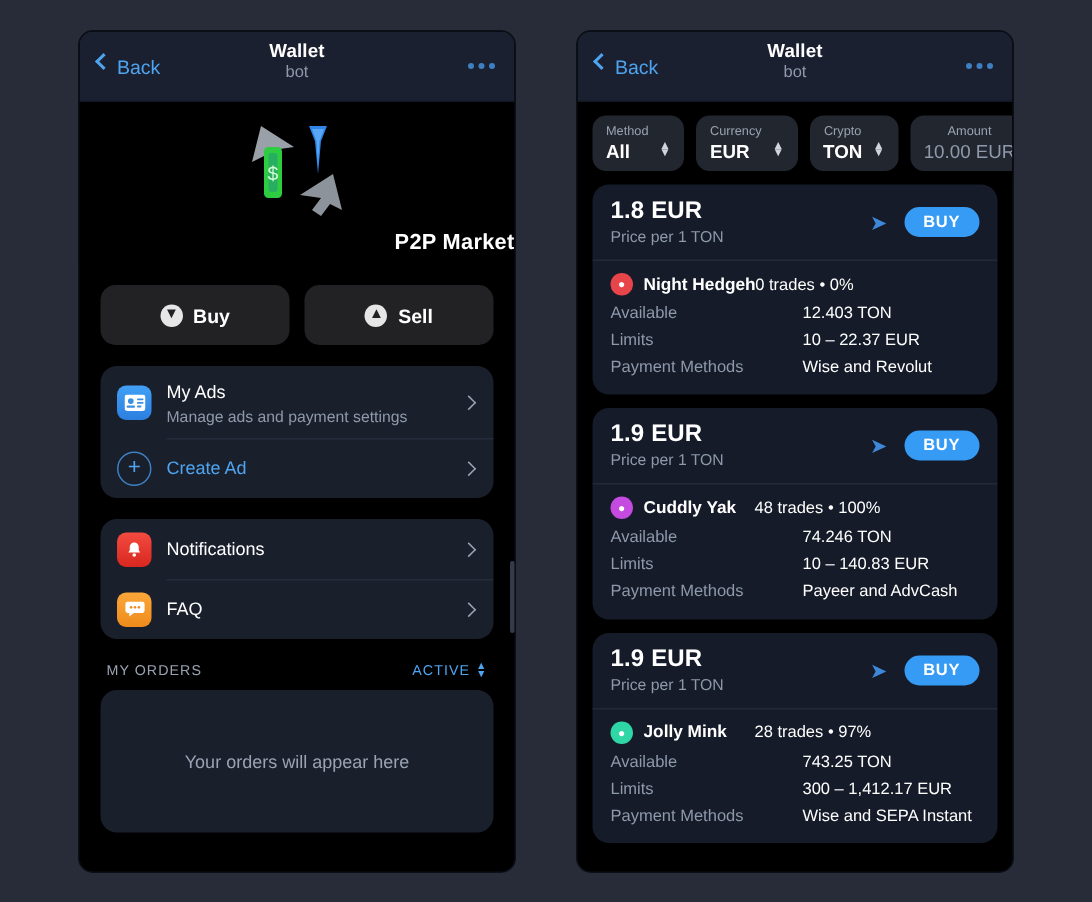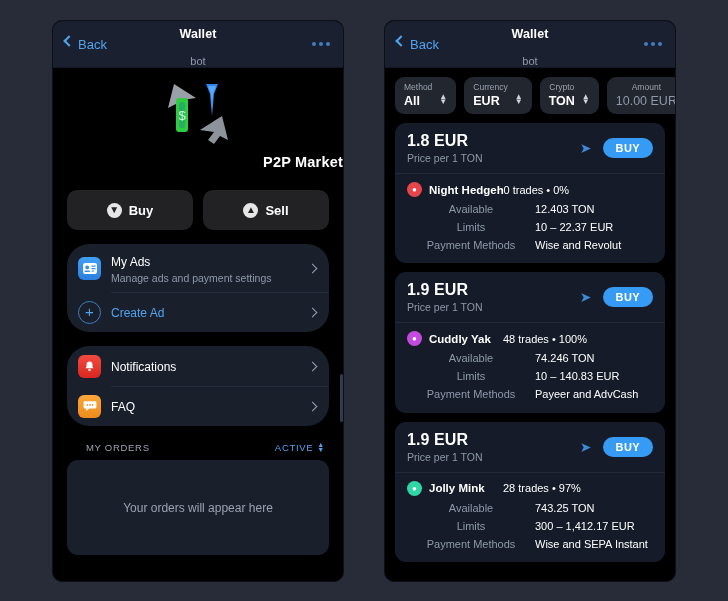--- a/index.html
+++ b/index.html
@@ -45,21 +45,21 @@
     border-left: 2px solid #4fa4f0;
     border-bottom: 2px solid #4fa4f0;
     transform: rotate(45deg);
     display: inline-block;
   }
   .hdr-title-wrap {
     position: absolute; left: 0; right: 0; top: 6px;
     text-align: center; pointer-events: none;
   }
   .hdr-title { color: #fff; font-size: 12.5px; font-weight: bold; letter-spacing: .1px; }
-  .hdr-sub   { color: #8e99ab; font-size: 11px; margin-top: 14px; }
+  .hdr-sub   { color: #8e99ab; font-size: 11px; margin-top: 1px; }
   .dots-btn {
     position: absolute; right: 13px; top: 50%; transform: translateY(-50%);
     display: flex; gap: 3px; cursor: pointer;
   }
   .dots-btn i { width: 4px; height: 4px; border-radius: 50%; background: #3d7fc1; display: block; }
 
   .phone-body { height: 514px; overflow: hidden; position: relative; }
 
   
   .hero { background: #000; padding: 14px 0 6px; text-align: center; }
@@ -78,21 +78,21 @@
   }
   .circ-ico {
     width: 15px; height: 15px; border-radius: 50%; background: #e6e6e6;
     display: inline-flex; align-items: center; justify-content: center;
     color: #222224; font-size: 10px; line-height: 1;
   }
 
   
   .group {
     margin: 14px 14px 0; background: #1a1f2c;
-    border-radius: 22px; overflow: hidden;
+    border-radius: 11px; overflow: hidden;
   }
   .row {
     display: flex; align-items: center; gap: 10px;
     padding: 8px 11px; position: relative; cursor: pointer; min-height: 40px;
   }
   .row + .row::before {
     content: ""; position: absolute; left: 44px; right: 0; top: 0;
     height: 1px; background: #262c3b;
   }
   .rico { width: 23px; height: 23px; border-radius: 6px; flex: 0 0 auto;
@@ -111,21 +111,21 @@
     width: 7px; height: 7px; border-top: 1.8px solid #9aa3b2;
     border-right: 1.8px solid #9aa3b2; transform: rotate(45deg);
     flex: 0 0 auto; margin-right: 2px;
   }
 
   
   .orders-head {
     display: flex; align-items: center; justify-content: space-between;
     padding: 16px 18px 7px;
   }
-  .orders-label { color: #9aa3b2; font-size: 9.5px; letter-spacing: .7px; margin-left: 15px; }
+  .orders-label { color: #9aa3b2; font-size: 9.5px; letter-spacing: .7px; }
   .orders-filter {
     color: #4fa4f0; font-size: 9.5px; letter-spacing: .7px;
     display: flex; align-items: center; gap: 4px; cursor: pointer;
   }
   .updown { display: inline-flex; flex-direction: column; line-height: .6; font-size: 7px; color: #4fa4f0; }
   .orders-box {
     margin: 0 14px; background: #1a1f2c; border-radius: 11px;
     height: 95px; display: flex; align-items: center; justify-content: center;
   }
   .orders-empty { color: #9aa3b2; font-size: 12px; }
@@ -165,21 +165,21 @@
   .card-body { padding: 8px 12px 9px; }
   .seller-row { display: flex; align-items: center; margin-bottom: 4px; }
   .avatar { width: 15px; height: 15px; border-radius: 50%; flex: 0 0 auto;
             display: flex; align-items: center; justify-content: center;
             font-size: 8px; color: #fff; }
   .seller-name {
     color: #fff; font-size: 11.5px; font-weight: bold; margin-left: 7px;
     white-space: nowrap; overflow: hidden; max-width: 96px; text-align: center;
   }
   .seller-stats { color: #fff; font-size: 11px; margin-left: auto; width: 150px; }
-  .kv { display: flex; font-size: 11px; line-height: 1.62; text-align: center; }
+  .kv { display: flex; font-size: 11px; line-height: 1.62; }
   .kv-k { color: #8e99ab; flex: 0 0 auto; width: 128px; }
   .kv-v { color: #fff; }
 
   .scroll-hint {
     position: absolute; left: 340px; top: 374px; width: 3px; height: 48px;
     background: #343a49; border-radius: 2px;
   }
 </style>
 </head>
 <body>

